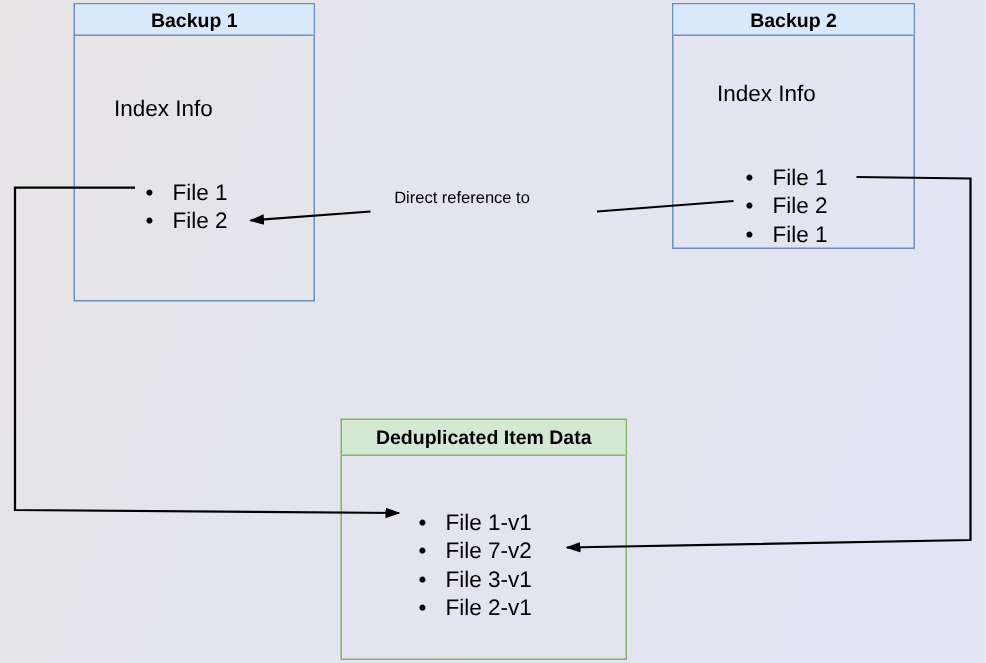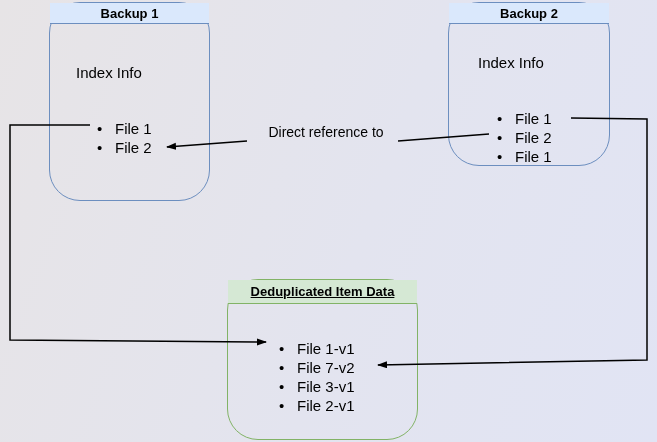--- a/index.html
+++ b/index.html
@@ -26,21 +26,20 @@
     width: 657px;
     height: 442px;
     pointer-events: none;
     z-index: 5;
   }
   .box {
     position: absolute;
     box-sizing: border-box;
     background: transparent;
     z-index: 2;
-    border-radius: 31px;
   }
   .box.blue   { border: 1.5px solid #6c8ebf; }
   .box.green  { border: 1.5px solid #82b366; }
   .box-header {
     box-sizing: border-box;
     width: 100%;
     text-align: center;
     font-weight: bold;
     font-size: 13px;
   }
@@ -48,21 +47,20 @@
     height: 21px;
     line-height: 21px;
     background: #dae8fc;
     border-bottom: 1.5px solid #6c8ebf;
   }
   .green-h {
     height: 24px;
     line-height: 24px;
     background: #d5e8d4;
     border-bottom: 1.5px solid #82b366;
-    text-decoration: underline;
   }
   .index-label {
     position: absolute;
     font-size: 15px;
     line-height: 18px;
     white-space: nowrap;
   }
   ul.file-list {
     position: absolute;
     margin: 0;
@@ -76,25 +74,25 @@
     line-height: 19px;
     white-space: nowrap;
   }
   ul.file-list li .bullet {
     position: absolute;
     left: 0;
     top: 0;
   }
   .annotation {
     position: absolute;
-    left: 246px;
+    left: 228px;
     top: 124px;
     width: 160px;
     text-align: center;
-    font-size: 14px;
+    font-size: 11px;
     line-height: 17px;
     z-index: 3;
     white-space: nowrap;
   }
 </style>
 </head>
 <body>
 
 <div class="canvas">
 

